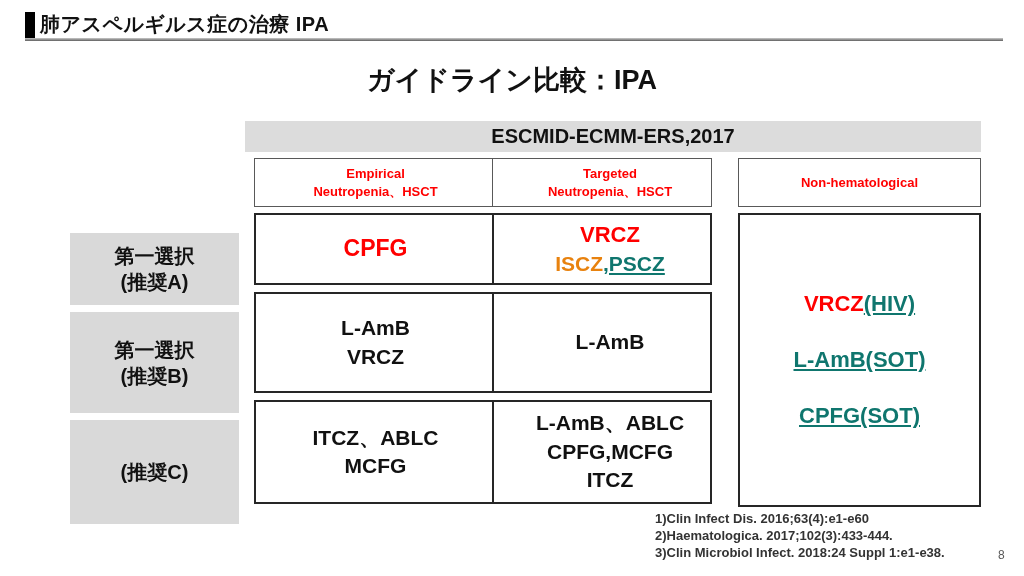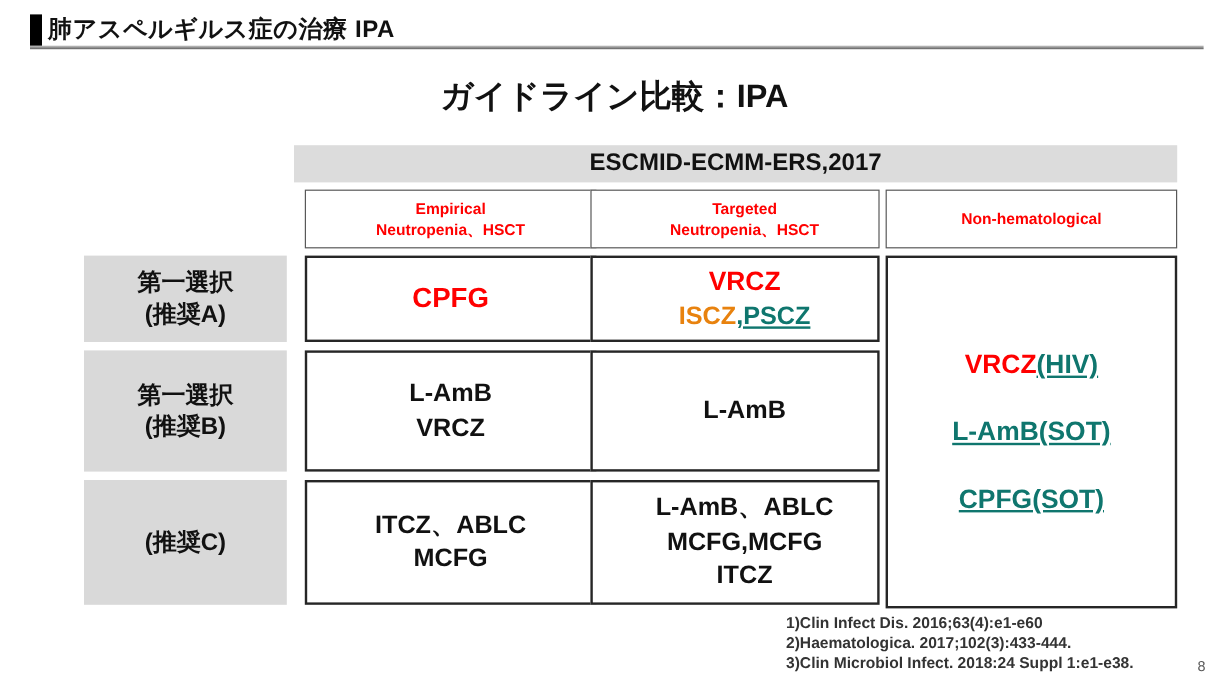--- a/index.html
+++ b/index.html
@@ -17,29 +17,29 @@
   .page-title { position:absolute; left:0; top:62px; width:1024px; margin:0; text-align:center; font-size:27px; font-weight:bold; color:#111; }
   
   .table-area { position:absolute; left:70px; top:121px; width:911px; height:386px; }
   .band { position:absolute; left:175px; top:0; width:736px; height:31px; background:#dcdcdc;
           display:flex; align-items:center; justify-content:center; font-size:20px; font-weight:bold; color:#111; box-sizing:border-box; }
   .colhead { position:absolute; top:37px; height:49px; background:#fff; border:1.5px solid #595959; box-sizing:border-box;
              display:flex; flex-direction:column; align-items:center; justify-content:center;
              font-size:13px; font-weight:bold; color:#ff0000; line-height:1.35; text-align:center; }
   .rowlabel { position:absolute; left:0; width:169px; background:#d9d9d9; box-sizing:border-box;
               display:flex; flex-direction:column; align-items:center; justify-content:center;
-              font-size:20px; font-weight:bold; color:#111; line-height:1.3; text-align:center; }
+              font-size:20px; font-weight:bold; color:#111; line-height:1.3; text-align:center;margin-top:20px; }
   .cell { position:absolute; background:#fff; border:2px solid #262626; box-sizing:border-box;
           display:flex; flex-direction:column; align-items:center; justify-content:center;
           font-weight:bold; color:#111; font-size:21px; line-height:1.35; text-align:center; }
   .row-a { top:92px; height:72px; }
   .row-b { top:171px; height:101px; }
   .row-c { top:279px; height:104px; }
   .col-1 { left:184px; width:243px; }
-  .col-2 { left:422px; width:241px;padding-left:16px; }
+  .col-2 { left:422px; width:220px;padding-left:16px; }
   .col-3 { left:668px; width:243px; }
   .cell-a1 { font-size:23px; }
   .cell-a2 .l1 { font-size:22px; }
   .span-cell { top:92px; height:294px; font-size:22px; line-height:1.45;gap:24px; }
   .red { color:#ff0000; }
   .orange { color:#e8820e; }
   .black { color:#0f766e;text-decoration:underline; }
   
   .footnotes { position:absolute; left:655px; top:510px; font-size:13px; color:#333; line-height:17px; font-weight:bold; }
   .page-number { position:absolute; left:998px; top:548px; font-size:12px; color:#595959; }
@@ -98,21 +98,21 @@
     <div class="cell row-b col-2">
       <span>L-AmB</span>
     </div>
 
     <div class="cell row-c col-1">
       <span>ITCZ、ABLC</span>
       <span>MCFG</span>
     </div>
     <div class="cell row-c col-2">
       <span>L-AmB、ABLC</span>
-      <span>MCFG,MCFG</span>
+      <span>CPFG,MCFG</span>
       <span>ITCZ</span>
     </div>
 
     <div class="cell col-3 span-cell">
       <span><span class="red">VRCZ</span><span class="black">(HIV)</span></span>
       <span><span class="black">L-AmB(SOT)</span></span>
       <span><span class="black">CPFG(SOT)</span></span>
     </div>
 
   </div>

